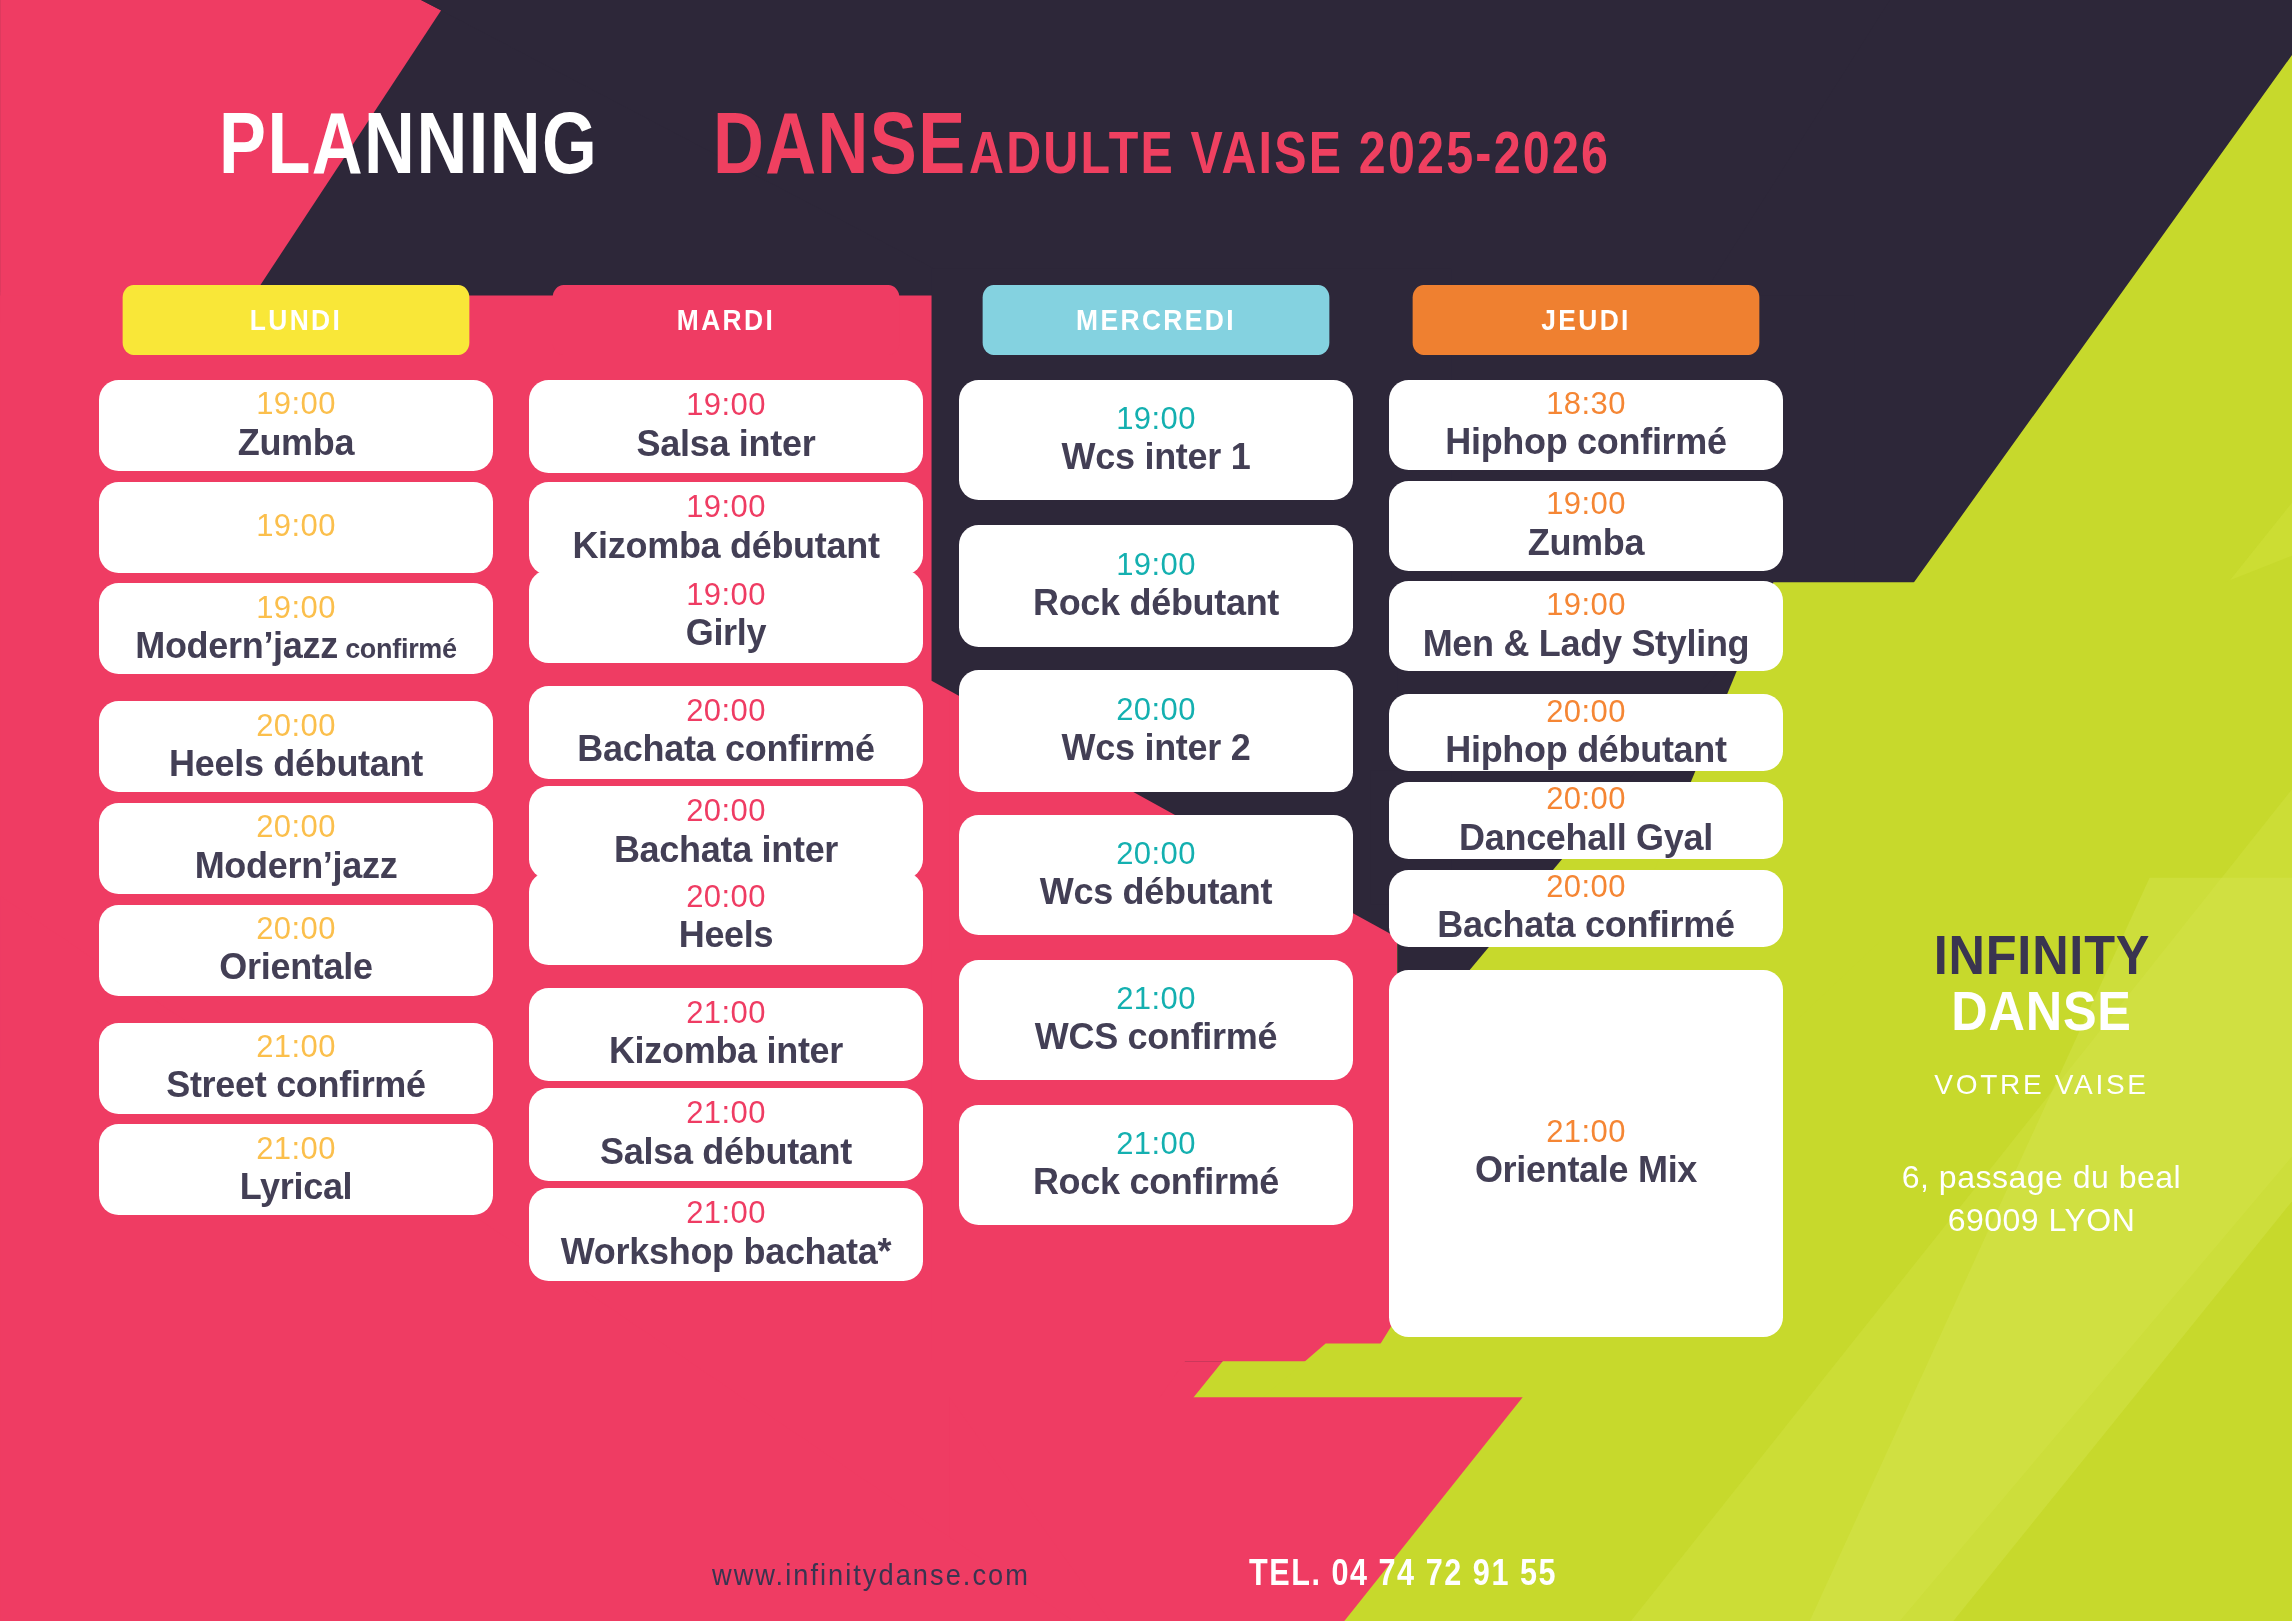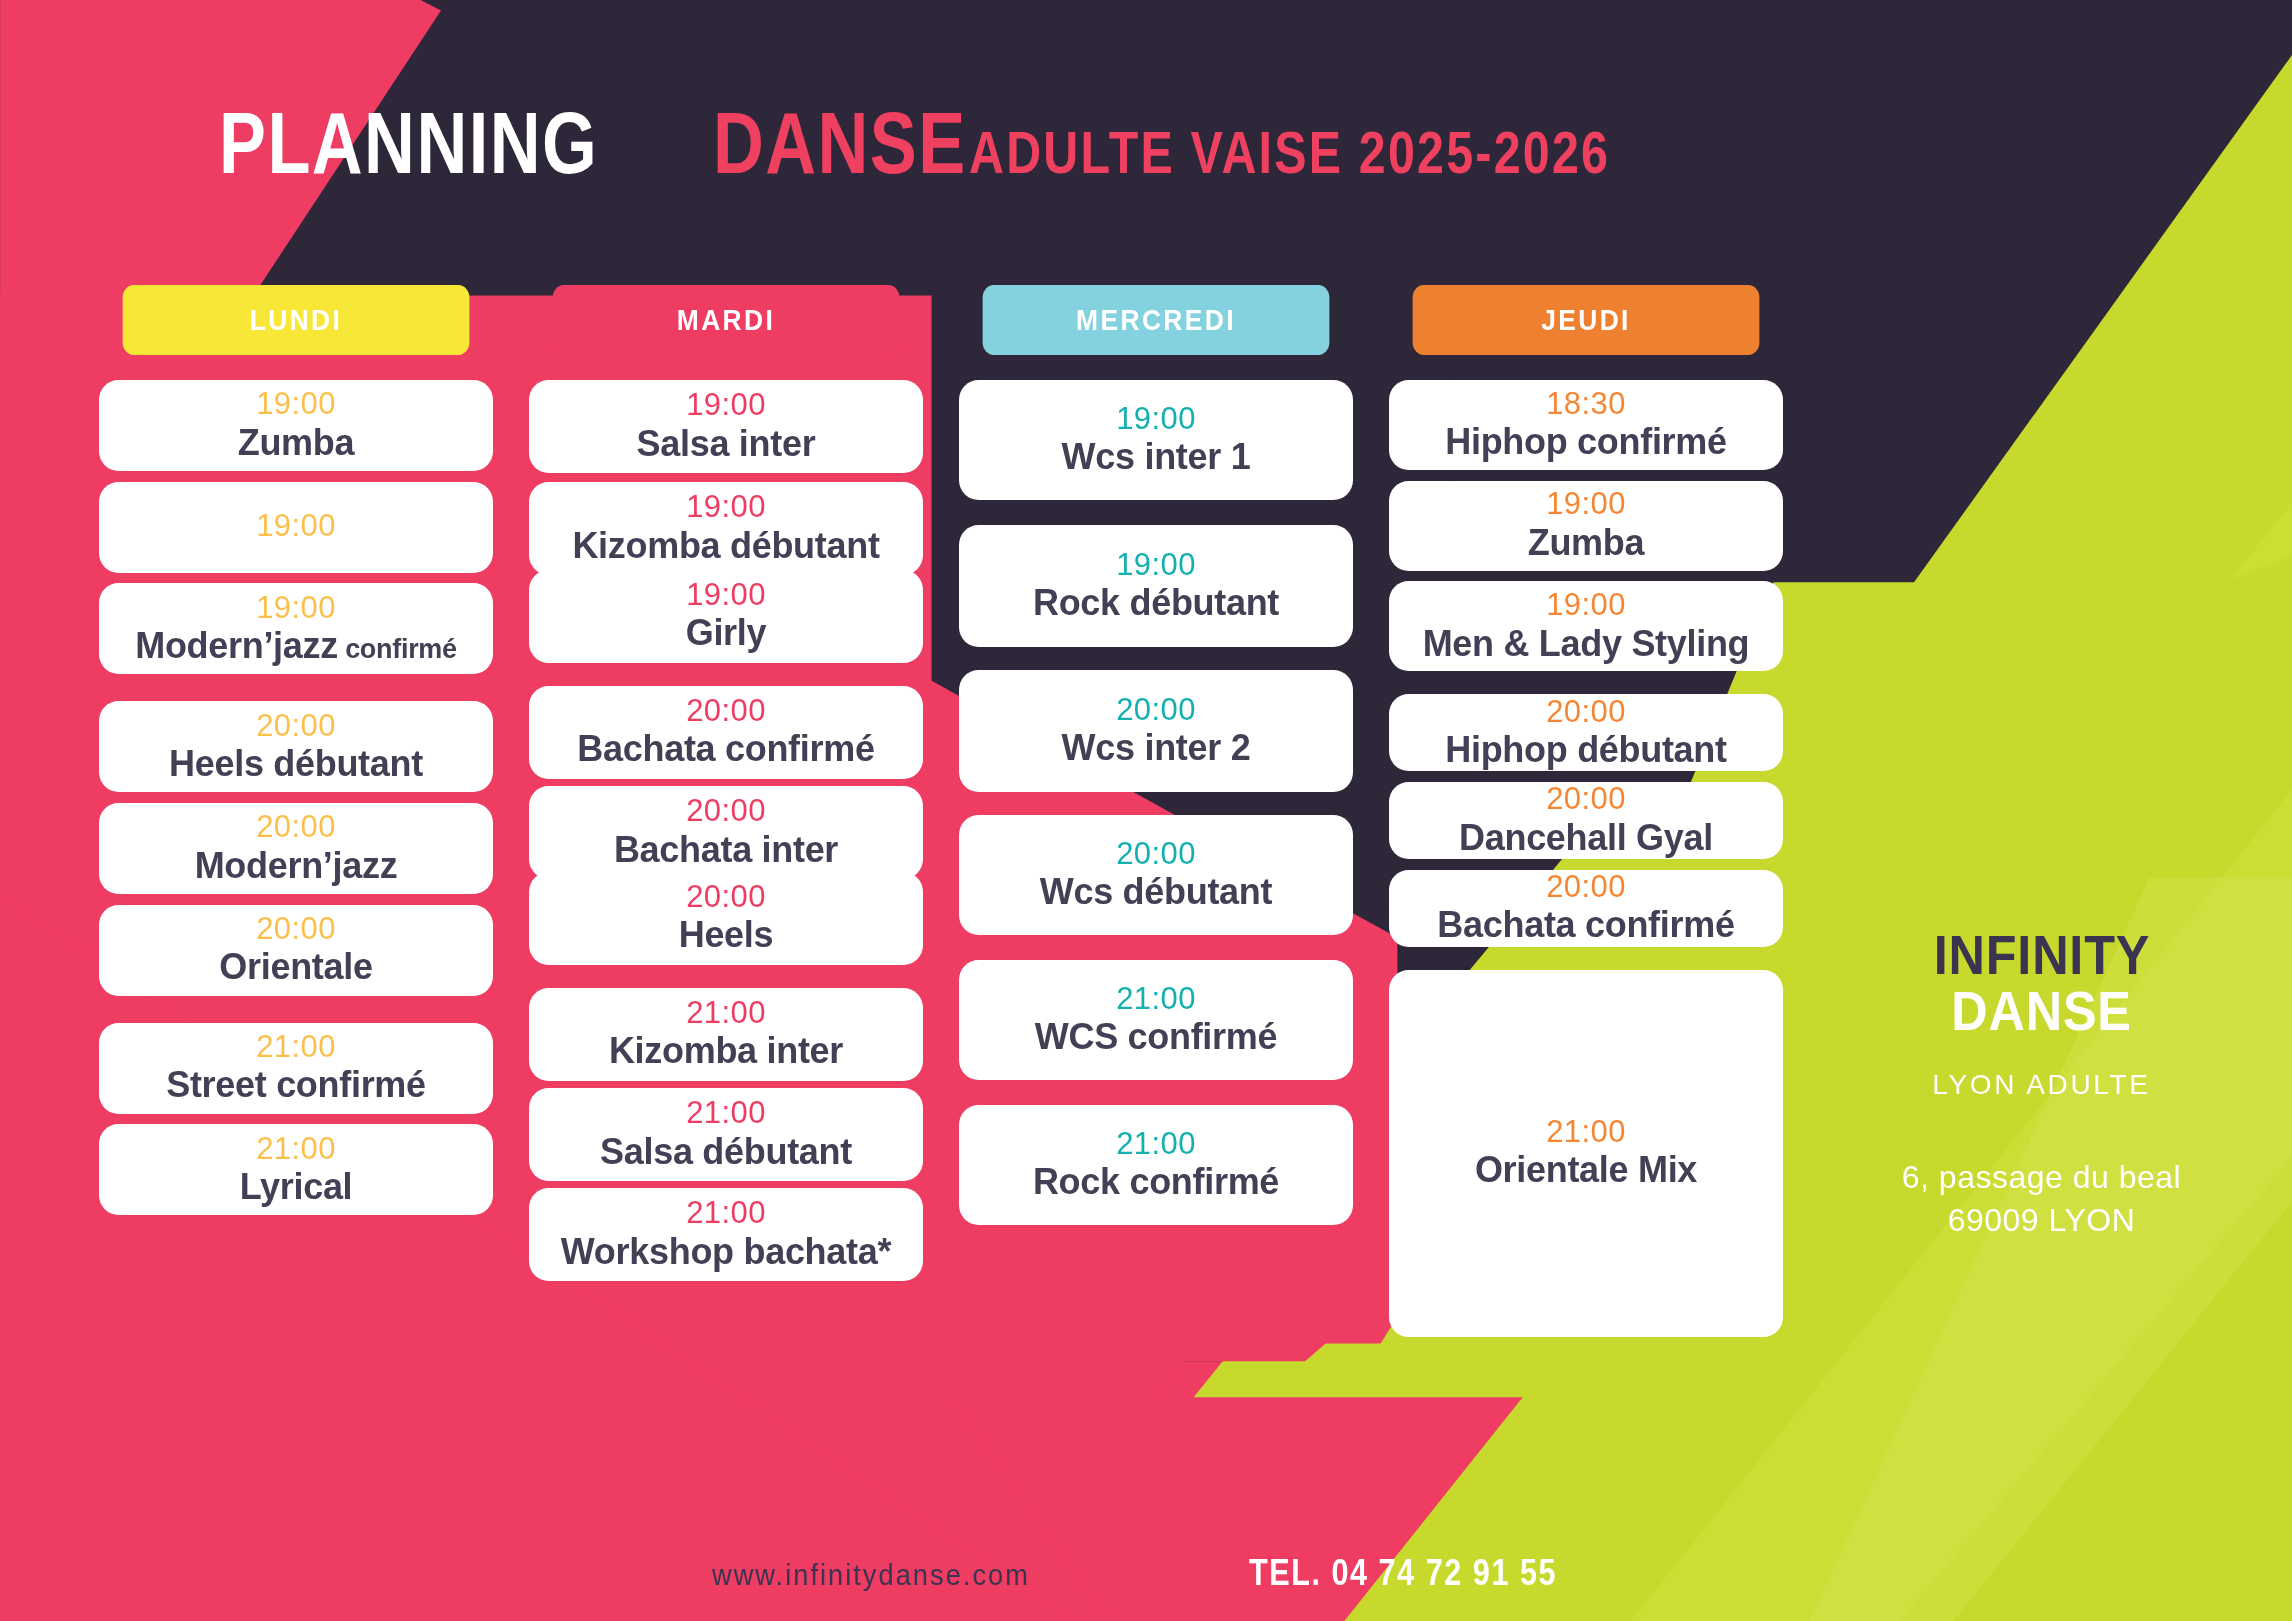--- a/index.html
+++ b/index.html
@@ -301,21 +301,21 @@
         </div>
       </div>
     </div>
 
   <div class="info">
     <div class="brand">
       <span class="b1">INFINITY</span>
       <span class="b2">DANSE</span>
     </div>
     <div class="club">
-      <div>LYON ADULTE</div>
+      <div>VOTRE VAISE</div>
     </div>
     <div class="addr">
       <div>6, passage du beal</div>
       <div>69009 LYON</div>
     </div>
   </div>
 
   <div class="f-web">www.infinitydanse.com</div>
   <div class="f-tel">TEL. 04 74 72 91 55</div>
 

